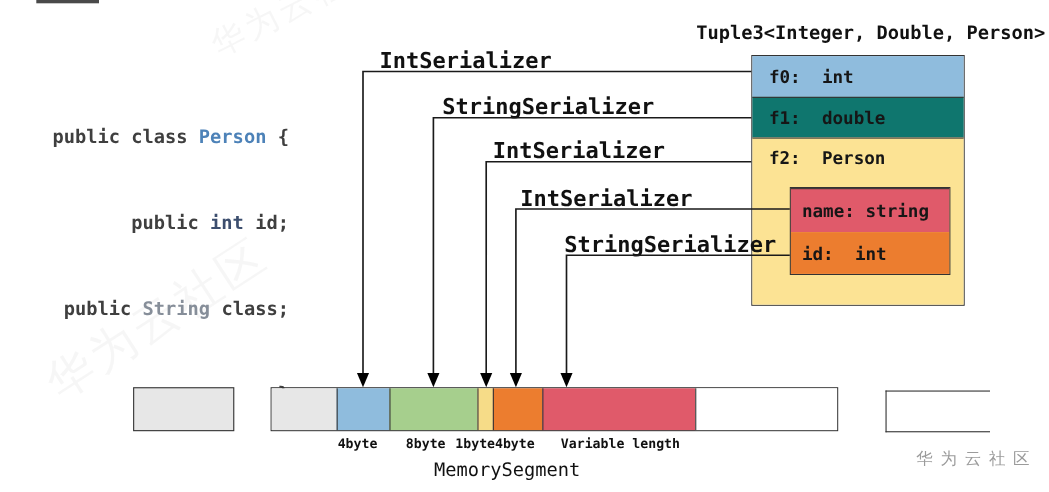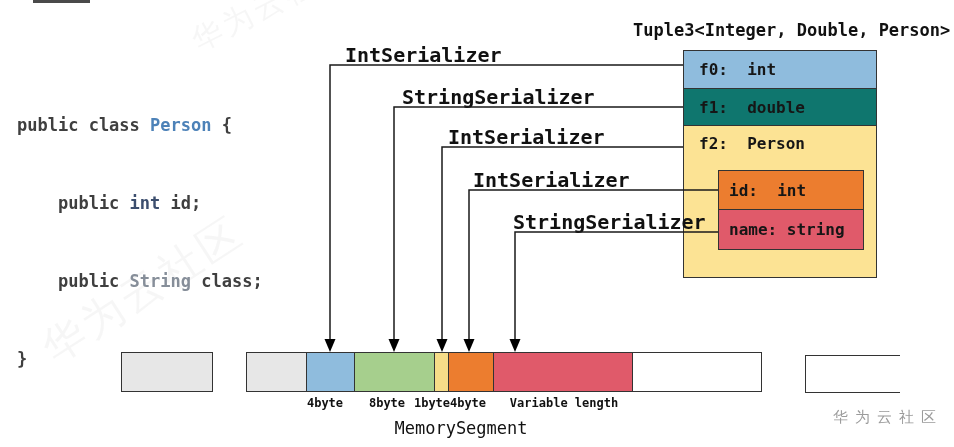--- a/index.html
+++ b/index.html
@@ -8,21 +8,21 @@
     font-family:"DejaVu Sans Mono","Liberation Mono",monospace;
   }
   .abs{position:absolute;}
   
   #top-left-rule{left:33px;top:0;width:57px;height:3px;background:#4a4a4a;}
   
   .faint-wm{color:#8a8a8a;opacity:.07;font-size:30px;letter-spacing:4px;white-space:nowrap;pointer-events:none;}
   #faint-wm-1{left:185px;top:-16px;transform:rotate(-27deg);}
   #faint-wm-2{left:28px;top:262px;transform:rotate(-33deg);font-size:42px;}
   
-  #code-block{left:17px;top:60px;font-size:17px;font-weight:bold;line-height:26px;white-space:pre;}
+  #code-block{left:17px;top:60px;font-size:17px;font-weight:bold;line-height:26px;white-space:pre;text-align:right;}
   .tok-kw{color:#3f3f3f;}
   .tok-int{color:#3c4e6e;}
   .tok-type{color:#4d82b8;}
   .tok-str{color:#868e99;}
   .tok-plain{color:#3f3f3f;}
   
   #tuple-title{left:633px;top:20px;width:320px;font-size:17px;font-weight:bold;color:#111;white-space:pre;}
   
   #tuple-box{left:683px;top:50px;width:194px;height:228px;border:1.5px solid #333;box-sizing:border-box;display:flex;flex-direction:column;}
   .trow{box-sizing:border-box;display:flex;align-items:center;padding-left:15px;font-size:16px;font-weight:bold;color:#161616;white-space:pre;}
@@ -89,22 +89,22 @@
 
   <div class="abs" id="tuple-title">Tuple3&lt;Integer, Double, Person&gt;</div>
 
   <div class="abs" id="tuple-box">
     <div class="trow" id="row-f0" style="background-color: rgb(143, 188, 221);">f0:  int</div>
     <div class="trow" id="row-f1" style="background-color: #0f766e;">f1:  double</div>
     <div class="trow" id="row-f2" style="background-color: rgb(252, 227, 148);">f2:  Person</div>
   </div>
 
   <div class="abs" id="person-box">
+    <div class="trow" id="row-name" style="background-color: rgb(224, 90, 106);">name: string</div>
     <div class="trow" id="row-id" style="background-color: rgb(236, 125, 47);">id:  int</div>
-    <div class="trow" id="row-name" style="background-color: rgb(224, 90, 106);">name: string</div>
   </div>
 
   <div class="abs ser-label" id="ser-1">IntSerializer</div>
   <div class="abs ser-label" id="ser-2">StringSerializer</div>
   <div class="abs ser-label" id="ser-3">IntSerializer</div>
   <div class="abs ser-label" id="ser-4">IntSerializer</div>
   <div class="abs ser-label" id="ser-5">StringSerializer</div>
 
   <svg class="abs" id="connector-svg" width="954" height="447" viewBox="0 0 954 447">
     <g>

